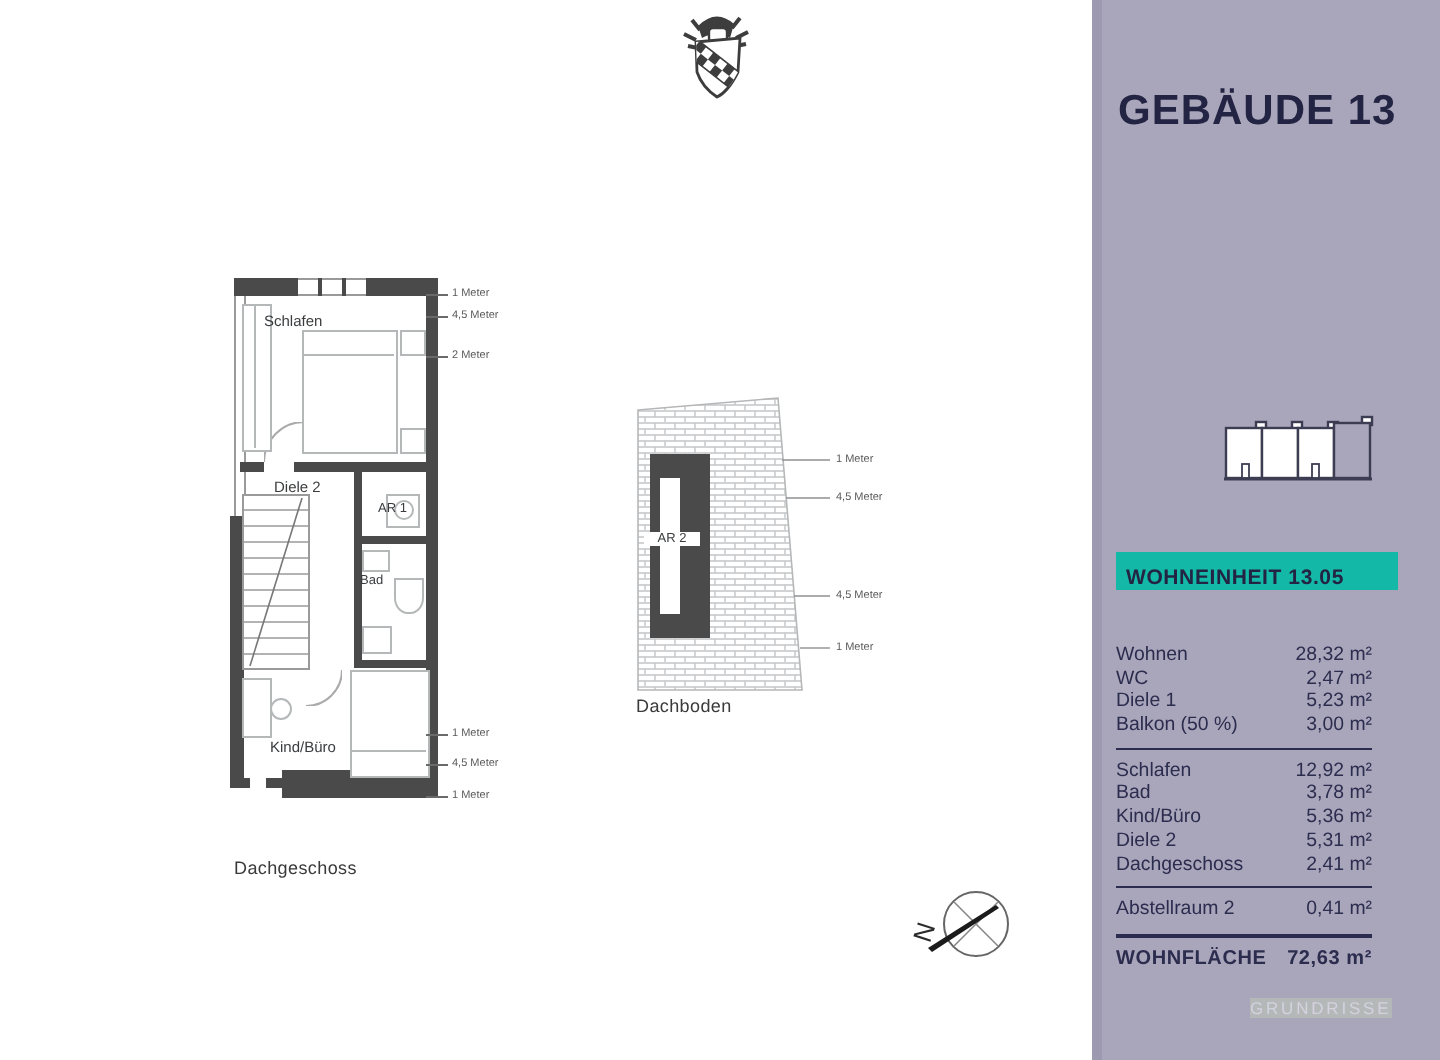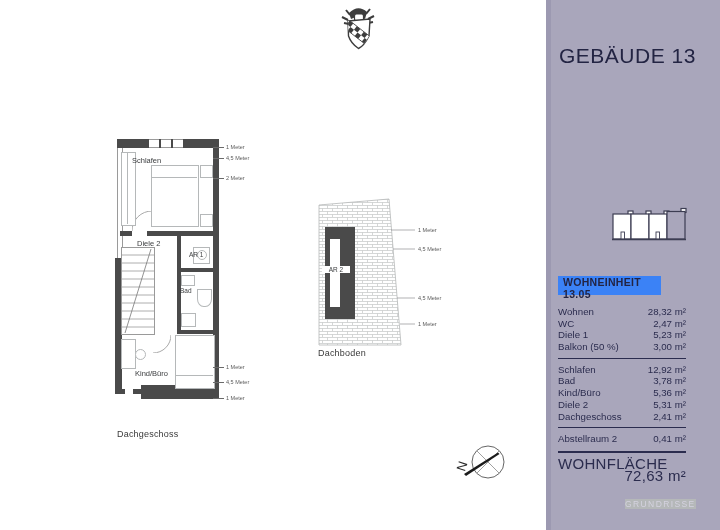--- a/index.html
+++ b/index.html
@@ -2,34 +2,34 @@
 <html><head>
 <meta charset="utf-8">
 <style>
   html,body{margin:0;padding:0;background:#ffffff;}
   #page{position:relative;width:720px;height:530px;background:#ffffff;overflow:hidden;
         font-family:"Liberation Sans", sans-serif;}
 
   
   #sidebar{position:absolute;left:546px;top:0;width:174px;height:530px;background:#a9a6bb;}
   #sidebar-edge{position:absolute;left:0;top:0;width:5px;height:530px;background:#9c99b1;}
-  #sb-title{position:absolute;left:13px;top:44px;font-size:21px;font-weight:400;
+  #sb-title{position:absolute;left:13px;top:44px;font-size:21px;font-weight:700;
             letter-spacing:0.5px;color:#232443;text-align:center;}
   #sb-sub{position:absolute;left:13px;top:82px;font-size:10.5px;font-weight:700;
           letter-spacing:1px;color:#232443;line-height:13.5px;}
   #sb-bldg{position:absolute;left:64px;top:202px;width:84px;height:42px;}
-  #unit-box{position:absolute;left:12px;top:276px;width:103px;height:19px;background:#3b82f6;
-            display:flex;align-items:flex-start;}
+  #unit-box{position:absolute;left:12px;top:276px;width:141px;height:19px;background:#14b8a6;
+            display:flex;align-items:flex-end;}
   #unit-box span{margin-left:5px;font-size:10.5px;font-weight:700;letter-spacing:0.3px;color:#232443;}
-  #sb-table{position:absolute;left:12px;top:306px;width:128px;color:#2b2c4e;font-size:9.7px;}
+  #sb-table{position:absolute;left:12px;top:322px;width:128px;color:#2b2c4e;font-size:9.7px;}
   .trow{display:flex;justify-content:space-between;height:11.7px;line-height:11.7px;}
   .trow .val{text-align:right;}
   .tdiv{height:1px;background:#2b2c4e;margin:5px 0 5px 0;}
   .tdiv.thick{height:2px;margin:6px 0 5px 0;}
-  .trow.total{font-weight:400;font-size:15px;letter-spacing:0.3px;flex-direction:column;}
+  .trow.total{font-weight:700;font-size:10px;letter-spacing:0.3px;}
   #sb-footer{position:absolute;left:79px;top:499px;width:88px;display:flex;
              justify-content:space-between;align-items:baseline;}
   #sb-footer .fl{font-size:8.5px;letter-spacing:1.4px;color:#d4d2df;}
   #sb-footer .fp{font-size:10.5px;font-weight:700;color:#2a2b4a;}
 
   
   #plan-dg{position:absolute;left:113px;top:139px;width:150px;height:312px;}
   .w{position:absolute;background:#4a4a4a;}
   .wl{position:absolute;background:#9a9a9a;}
   .thinwall{position:absolute;background:#ffffff;border-left:1px solid #9a9a9a;border-right:1px solid #9a9a9a;}

